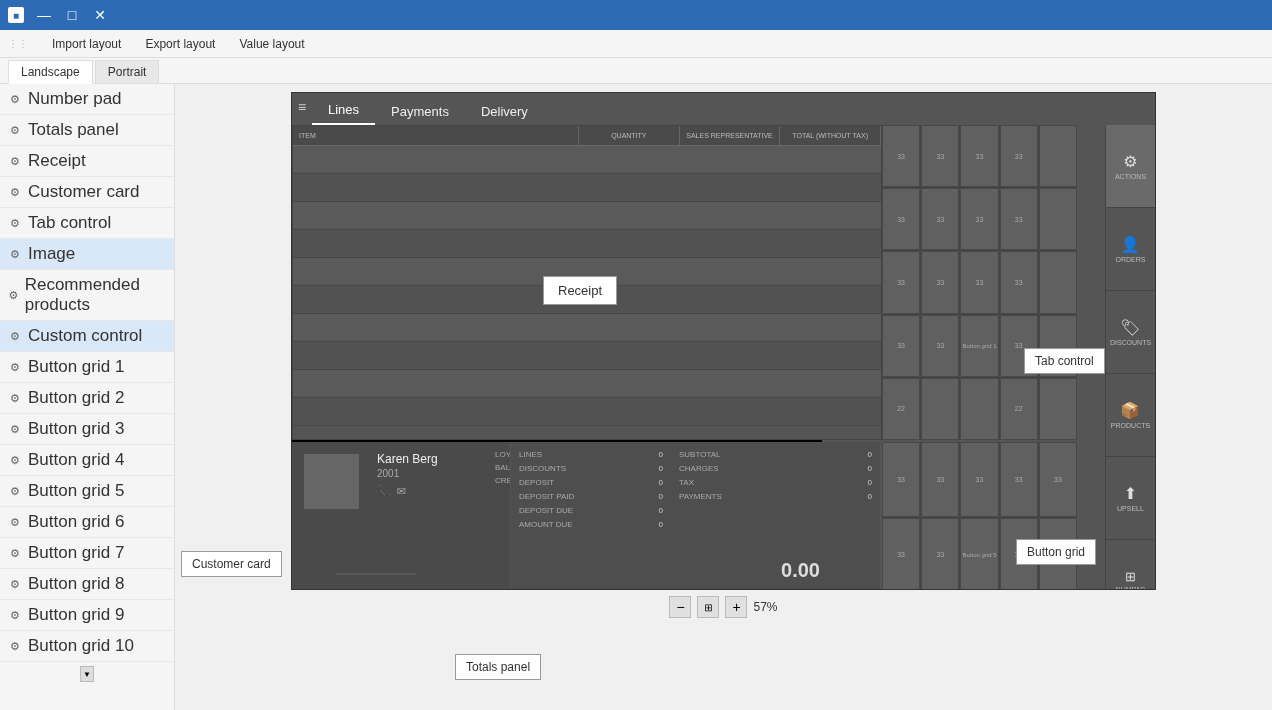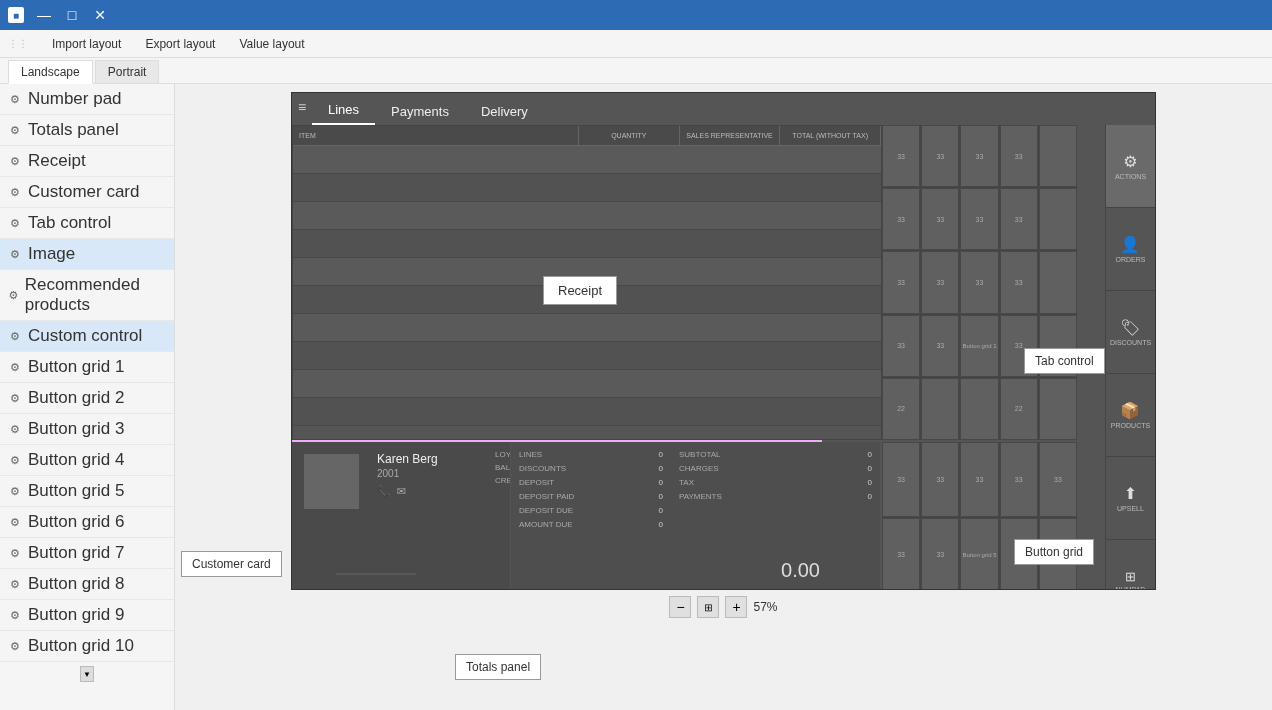--- a/index.html
+++ b/index.html
@@ -226,21 +226,21 @@
     .action-icon { font-size: 16px; color: #ddd; }
     .action-label { font-size: 7px; color: #bbb; text-align: center; }
 
     
     .customer-card-area {
       position: absolute;
       top: 347px; left: 0;
       width: 530px;
       height: 150px;
       background: #4a4a4a;
-      border-top: 2px solid #f0abfc;
+      border-top: 2px solid #000000;
       display: flex;
     }
     .customer-avatar {
       width: 55px;
       height: 55px;
       background: #666;
       margin: 12px;
       flex-shrink: 0;
     }
     .customer-info {
@@ -575,21 +575,21 @@
               <span class="totals-value">0</span>
             </div>
             <div class="totals-row">
               <span class="totals-label">TAX</span>
               <span class="totals-value">0</span>
             </div>
             <div class="totals-row">
               <span class="totals-label">PAYMENTS</span>
               <span class="totals-value">0</span>
             </div>
-            <div style="position:absolute; bottom:10px; right:60px; font-size:20px; color:#ddd; font-weight:400;">0.00</div>
+            <div style="position:absolute; bottom:10px; right:60px; font-size:20px; color:#ddd; font-weight:700;">0.00</div>
           </div>
         </div>
 
         <div style="position:absolute; left:590px; top:0; width:195px; height:150px; display:grid; grid-template-columns: repeat(5,1fr); gap:1px; background:#444;">
           <div class="grid-cell" style="font-size:7px;color:#aaa;">33</div>
           <div class="grid-cell" style="font-size:7px;color:#aaa;">33</div>
           <div class="grid-cell" style="font-size:7px;color:#aaa;">33</div>
           <div class="grid-cell" style="font-size:7px;color:#aaa;">33</div>
           <div class="grid-cell" style="font-size:7px;color:#aaa;">33</div>
           <div class="grid-cell" style="font-size:7px;color:#aaa;">33</div>
@@ -620,21 +620,21 @@
       <div class="callout">Totals panel</div>
     </div>
 
     <div style="position:absolute; right:188px; top:276px; display:flex; align-items:center; gap:4px;">
       <svg width="60" height="2">
         <line x1="0" y1="1" x2="60" y2="1" stroke="#666" stroke-width="1"></line>
       </svg>
       <div class="callout">Tab control</div>
     </div>
 
-    <div style="position:absolute; right:188px; top:467px; display:flex; align-items:center; gap:4px;justify-content:center;">
+    <div style="position:absolute; right:196px; top:467px; display:flex; align-items:center; gap:4px;">
       <svg width="60" height="2">
         <line x1="0" y1="1" x2="60" y2="1" stroke="#666" stroke-width="1"></line>
       </svg>
       <div class="callout">Button grid</div>
     </div>
 
   </div>
 
 </div>
 

